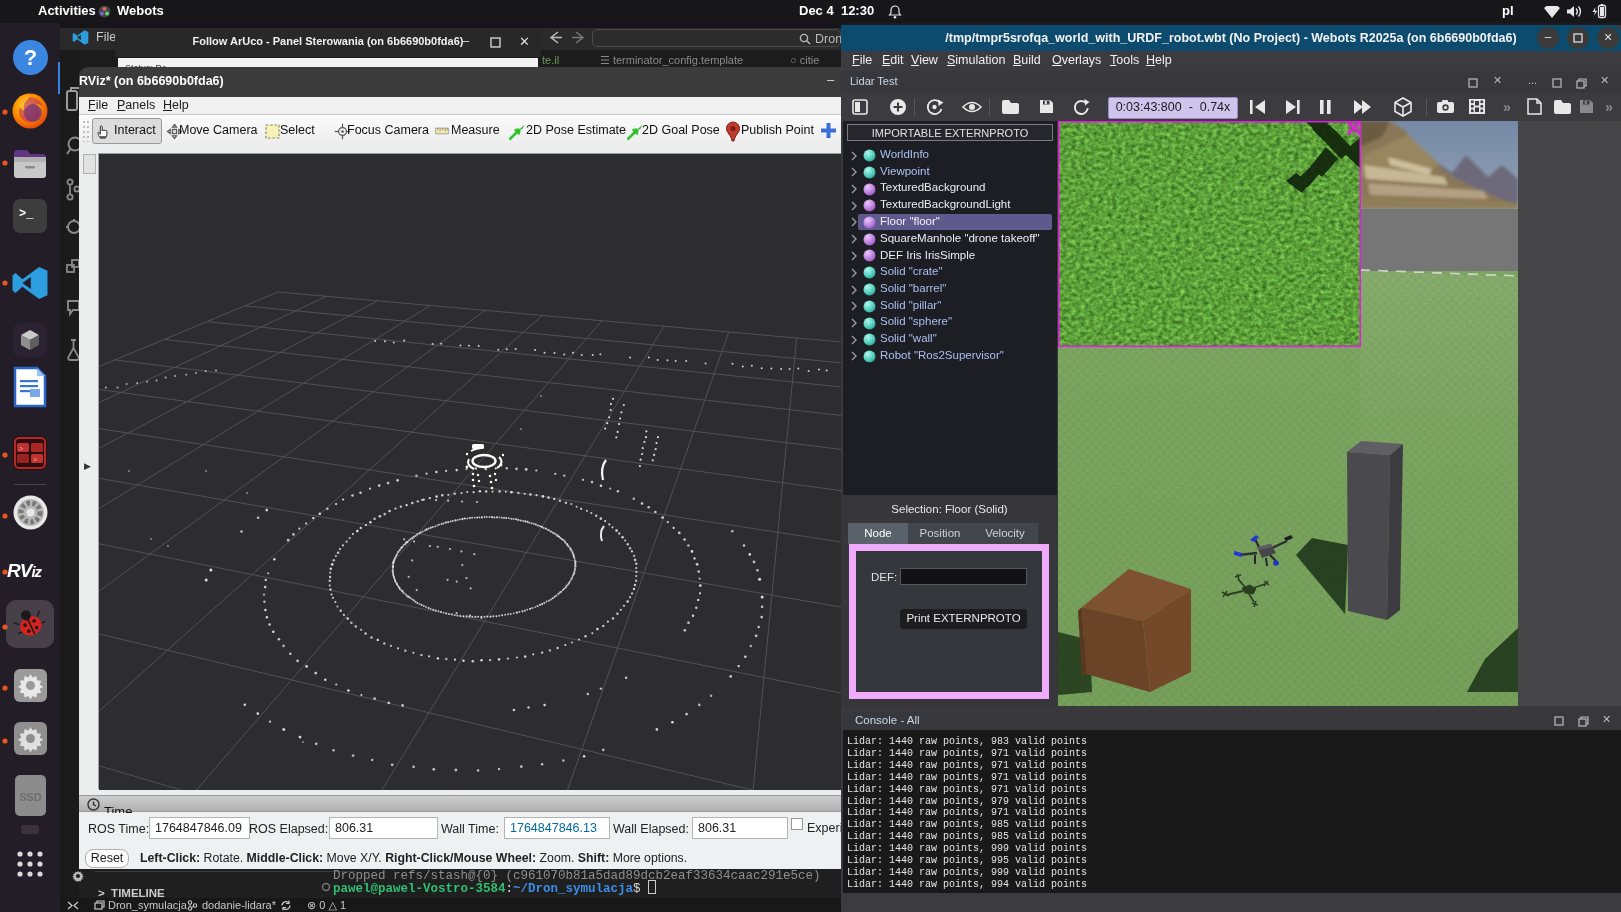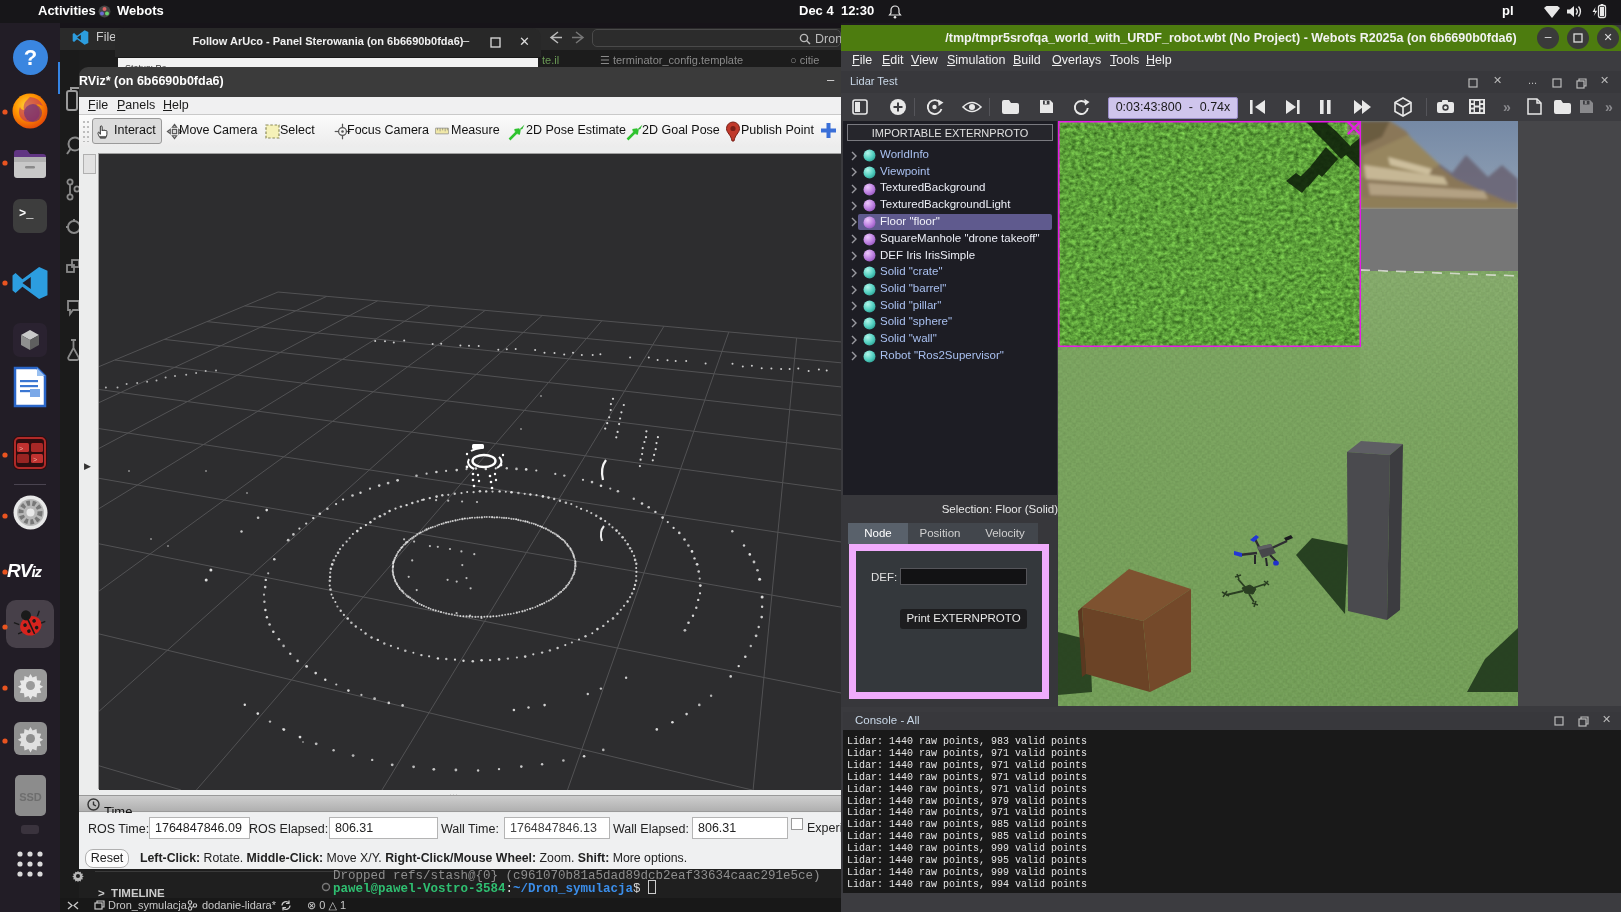--- a/index.html
+++ b/index.html
@@ -1001,32 +1001,32 @@
         <path d="M6.5,3.5 V6.5 L9,8" stroke="#333" stroke-width="1.4" fill="none"></path>
       </svg>
    <div class="abs" style="left:25px;top:8px;color:#111;font-size:13px">Time</div>
  </div>
  <div class="abs" style="left:0;top:746px;width:762px;height:56px;background:#eff0f1">
    <div class="abs" style="left:9px;top:9px;color:#222;font-size:12.5px">ROS Time:</div>
    <div class="abs" style="left:70px;top:4px;width:101px;height:22px;background:#fff;border:1px solid #b4b4b4;color:#222;font-size:12.5px;padding:3px 0 0 5px">1764847846.09</div>
    <div class="abs" style="left:170px;top:9px;color:#222;font-size:12.5px">ROS Elapsed:</div>
    <div class="abs" style="left:250px;top:4px;width:109px;height:22px;background:#fff;border:1px solid #b4b4b4;color:#222;font-size:12.5px;padding:3px 0 0 5px">806.31</div>
    <div class="abs" style="left:362px;top:9px;color:#222;font-size:12.5px">Wall Time:</div>
-   <div class="abs" style="left:425px;top:4px;width:106px;height:22px;background:#fff;border:1px solid #b4b4b4;color:#404040;font-size:12.5px;padding:3px 0 0 5px">1764847846.13</div>
+   <div class="abs" style="left:425px;top:4px;width:106px;height:22px;background:#fff;border:1px solid #b4b4b4;color:#0369a1;font-size:12.5px;padding:3px 0 0 5px">1764847846.13</div>
    <div class="abs" style="left:534px;top:9px;color:#222;font-size:12.5px">Wall Elapsed:</div>
    <div class="abs" style="left:613px;top:4px;width:96px;height:22px;background:#fff;border:1px solid #b4b4b4;color:#222;font-size:12.5px;padding:3px 0 0 5px">806.31</div>
    <div class="abs" style="left:712px;top:5px;width:12px;height:12px;background:#fff;border:1px solid #9a9a9a"></div>
    <div class="abs" style="left:728px;top:8px;color:#222;font-size:12.5px">Experi</div>
    <div class="abs" style="left:6px;top:36px;width:44px;height:19px;background:#fcfcfc;border:1px solid #b0b0b0;border-radius:8px;text-align:center;color:#222;font-size:12.5px;padding-top:1px">Reset</div>
    <div class="abs" style="left:61px;top:38px;color:#222;font-size:12.3px"><b>Left-Click:</b> Rotate. <b>Middle-Click:</b> Move X/Y. <b>Right-Click/Mouse Wheel:</b> Zoom. <b>Shift:</b> More options.</div>
  </div>
 </div>
 
 <div class="abs" style="left:841px;top:25px;width:780px;height:887px;background:#3a3a3e">
- <div class="abs" style="left:0;top:0;width:780px;height:26px;background:#4d7c0f;border-radius:0 9px 0 0">
+ <div class="abs" style="left:0;top:0;width:780px;height:26px;background:#0c4a6e;border-radius:0 9px 0 0">
    <div class="abs" style="left:0;top:6px;width:780px;text-align:center;color:#f2f2f2;font-weight:bold;font-size:12.5px">/tmp/tmpr5srofqa_world_with_URDF_robot.wbt (No Project) - Webots R2025a (on 6b6690b0fda6)</div>
    <div class="abs" style="left:696px;top:2px;width:22px;height:22px;background:#3a3a3a;border-radius:11px;text-align:center;color:#ddd;font-size:12px;line-height:20px">–</div>
    <div class="abs" style="left:726px;top:2px;width:22px;height:22px;background:#3a3a3a;border-radius:11px"></div>
    <svg class="abs" style="left:732px;top:8px" width="10" height="10">
         <rect x="1" y="1" width="8" height="8" fill="none" stroke="#ddd" stroke-width="1.3"></rect>
       </svg>
    <div class="abs" style="left:756px;top:2px;width:22px;height:22px;background:#3a3a3a;border-radius:11px;text-align:center;color:#ddd;font-size:11px;line-height:21px">✕</div>
  </div>
  <div class="abs" style="left:0;top:26px;width:780px;height:20px;background:#3c3c40;color:#f0f0f0;font-size:12.5px">
    <div class="abs" style="left:11px;top:2px"><span style="text-decoration:underline">F</span>ile</div>
@@ -1235,21 +1235,21 @@
 <div class="abs" style="left:37px;top:211px;color:#a9c0f0;font-size:11.5px">Solid "wall"</div><svg class="abs" style="left:8px;top:230px" width="6" height="10">
         <path d="M1,1 L5,5 L1,9" stroke="#9a9aa0" stroke-width="1.4" fill="none"></path>
       </svg>
 <svg class="abs" style="left:20px;top:229px" width="13" height="13">
         <circle cx="6.5" cy="6.5" r="6" fill="url(#cyg)"></circle>
       </svg>
 <div class="abs" style="left:37px;top:228px;color:#a9c0f0;font-size:11.5px">Robot "Ros2Supervisor"</div>
  </div>
 
  <div class="abs" style="left:0;top:470px;width:217px;height:212px;background:#37373b">
-  <div class="abs" style="left:0;top:8px;width:217px;text-align:right;color:#e8e8e8;font-size:11.5px">Selection: Floor (Solid)</div>
+  <div class="abs" style="left:0;top:8px;width:217px;text-align:center;color:#e8e8e8;font-size:11.5px">Selection: Floor (Solid)</div>
   <div class="abs" style="left:7px;top:28px;width:60px;height:21px;background:#59616b;color:#fff;font-size:11.5px;text-align:center;padding-top:4px">Node</div>
   <div class="abs" style="left:67px;top:28px;width:64px;height:21px;background:#42464c;color:#d0d0d0;font-size:11.5px;text-align:center;padding-top:4px">Position</div>
   <div class="abs" style="left:131px;top:28px;width:66px;height:21px;background:#42464c;color:#d0d0d0;font-size:11.5px;text-align:center;padding-top:4px">Velocity</div>
   <div class="abs" style="left:8px;top:49px;width:200px;height:155px;background:#34383c;border:7px solid #f0abfc">
     <div class="abs" style="left:15px;top:20px;color:#e0e0e0;font-size:11.5px">DEF:</div>
     <div class="abs" style="left:44px;top:17px;width:127px;height:17px;background:#121214;border:1px solid #55555a"></div>
     <div class="abs" style="left:44px;top:58px;width:127px;height:20px;background:#1d1d1f;border-radius:3px;color:#e8e8e8;font-size:11.5px;text-align:center;padding-top:3px">Print EXTERNPROTO</div>
   </div>
  </div>
 

